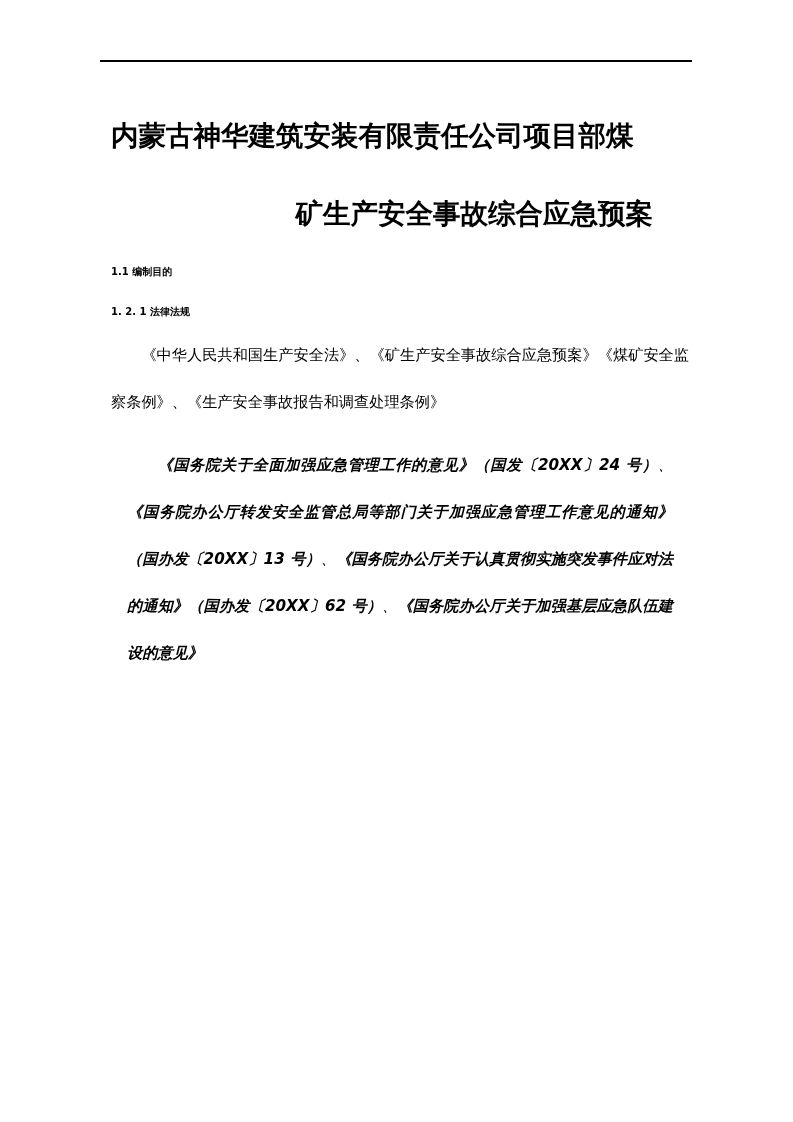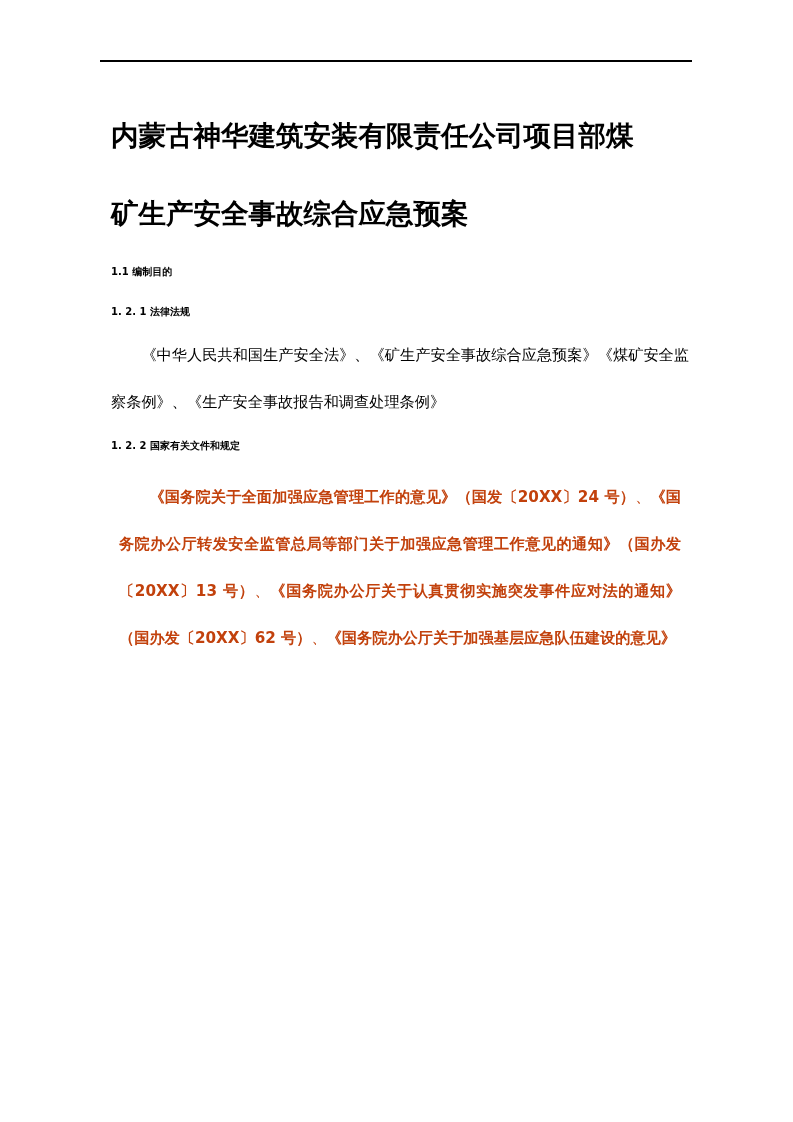--- a/index.html
+++ b/index.html
@@ -45,21 +45,21 @@
     font-weight: bold;
     font-size: 27.5px;
     line-height: 78px;
     letter-spacing: 0px;
     color: #000000;
     margin: 0;
     text-align: left;
   }
   .doc-title .line-2 {
     display: block;
-    text-align: left;
+    text-align: right;
     padding-right: 36px;
   }
 
   
   .section-heading {
     font-family: "DejaVu Serif", "Liberation Serif", serif;
     font-weight: bold;
     font-size: 19px;
     text-align: center;
     margin: 0;
@@ -86,25 +86,26 @@
     margin: 0;
     text-align: justify;
     text-justify: inter-character;
     text-indent: 2em;
   }
 
   
   .cite-par {
     font-size: 15.2px;
     line-height: 47px;
-    margin: 8px;
+    margin: 16px;
     text-align: justify;
     text-justify: inter-character;
     text-indent: 2em;
-    color: #c2410c;
+    color: #000000;
+    font-style: italic;
   }
   .cite-par b { font-weight: bold; }
 
   
   .page-marker {
     position: absolute;
     left: 172px;
     top: 1008px;
     display: flex;
     align-items: flex-start;
@@ -139,21 +140,20 @@
 
 
     <h3 class="sub-heading">1.1 编制目的</h3>
 
 
 
     <h3 class="sub-heading">1. 2. 1 法律法规</h3>
 
     <p class="body-par">《中华人民共和国生产安全法》、《矿生产安全事故综合应急预案》《煤矿安全监察条例》、《生产安全事故报告和调查处理条例》</p>
 
-    <h3 class="sub-heading">1. 2. 2 国家有关文件和规定</h3>
 
     <p class="cite-par"><b>《国务院关于全面加强应急管理工作的意见》</b><b>（国发〔20XX〕24 号）</b><span>、</span><b>《国务院办公厅转发安全监管总局等部门关于加强应急管理工作意见的通知》</b><b>（国办发〔20XX〕13 号）</b><span>、</span><b>《国务院办公厅关于认真贯彻实施突发事件应对法的通知》</b><b>（国办发〔20XX〕62 号）</b><span>、</span><b>《国务院办公厅关于加强基层应急队伍建设的意见》</b></p>
 
   </div>
 
   <div class="page-marker">
     <span class="num">3</span>
     <span class="caret"></span>
   </div>
 

